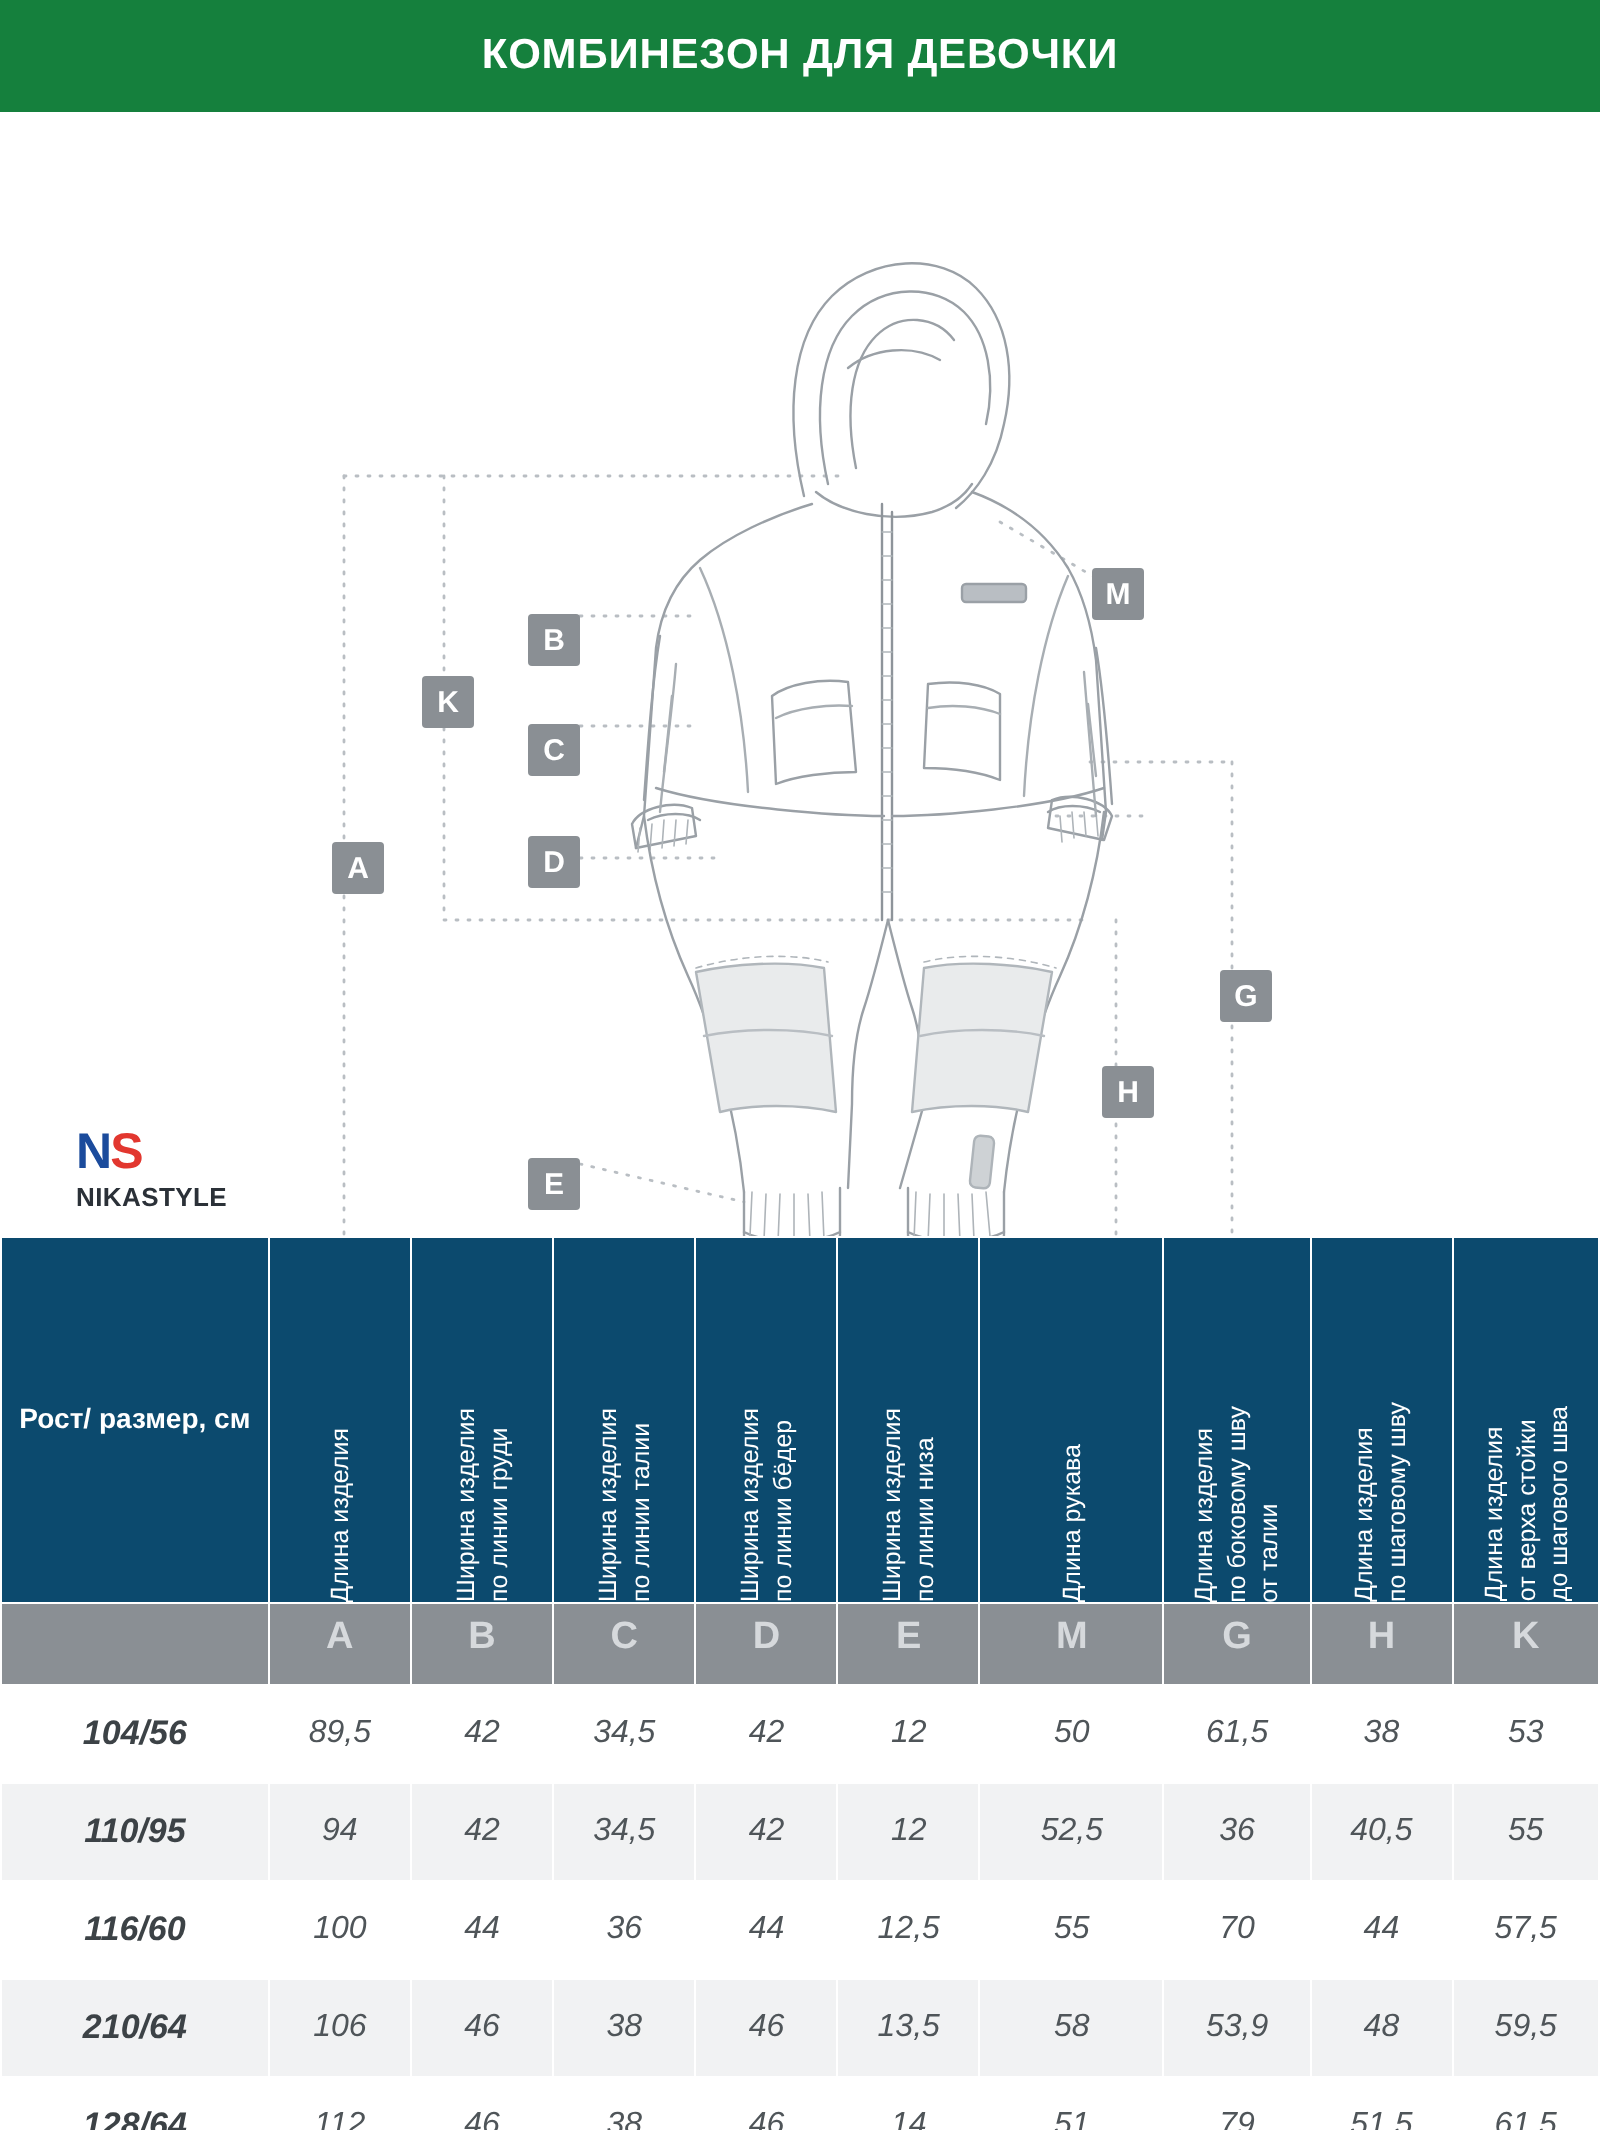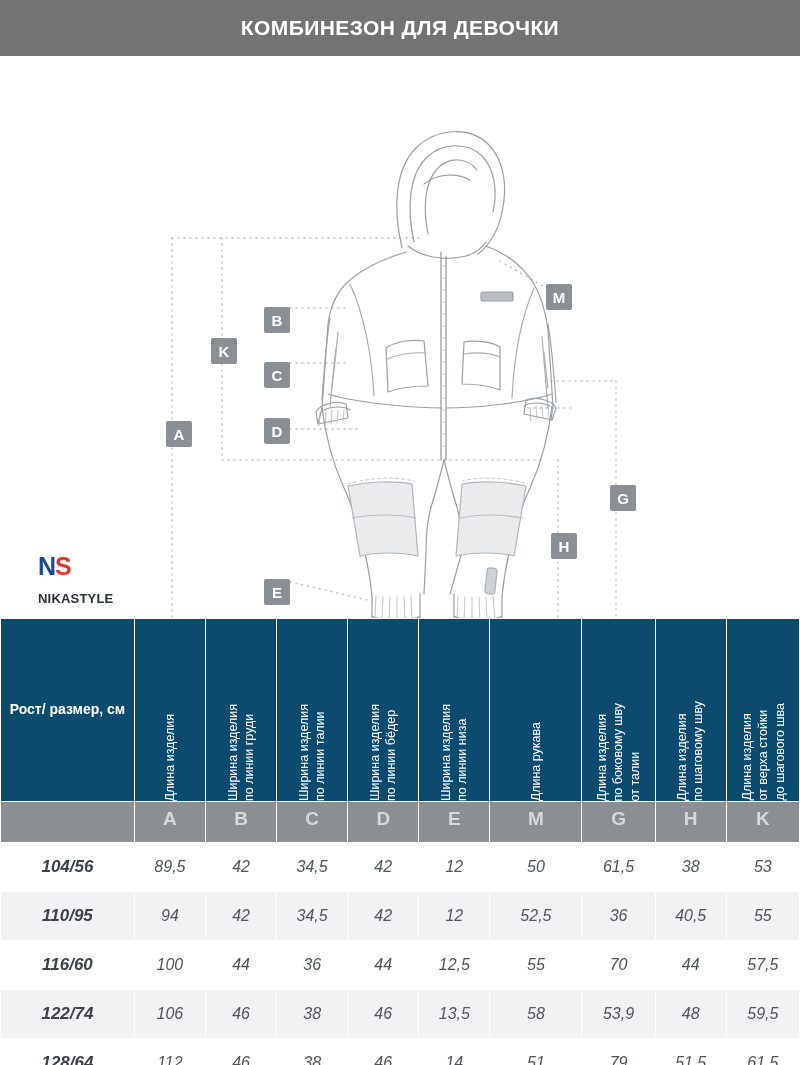--- a/index.html
+++ b/index.html
@@ -16,21 +16,21 @@
   }
   .page {
     position: relative;
     width: 800px;
     height: 1065px;
   }
 
   
   .header {
     height: 56px;
-    background: #737373;
+    background: #15803d;
     display: flex;
     align-items: center;
     justify-content: center;
   }
   .header-title {
     color: #ffffff;
     font-size: 21px;
     font-weight: bold;
     letter-spacing: 0.4px;
     text-transform: uppercase;
@@ -85,21 +85,21 @@
     font-size: 25px;
     font-weight: bold;
     line-height: 1;
     letter-spacing: -1px;
   }
   .logo-text {
     color: #2b3138;
     font-size: 13px;
     font-weight: bold;
     letter-spacing: 0.2px;
-    margin-top: 12px;
+    margin-top: 2px;
   }
 
   
   table.size-table {
     border-collapse: collapse;
     width: 800px;
     table-layout: fixed;
   }
   table.size-table th,
   table.size-table td {
@@ -455,21 +455,21 @@
         <td>44</td>
         <td>36</td>
         <td>44</td>
         <td>12,5</td>
         <td>55</td>
         <td>70</td>
         <td>44</td>
         <td>57,5</td>
       </tr>
       <tr>
-        <td class="size-cell">122/74</td>
+        <td class="size-cell">210/64</td>
         <td>106</td>
         <td>46</td>
         <td>38</td>
         <td>46</td>
         <td>13,5</td>
         <td>58</td>
         <td>53,9</td>
         <td>48</td>
         <td>59,5</td>
       </tr>

